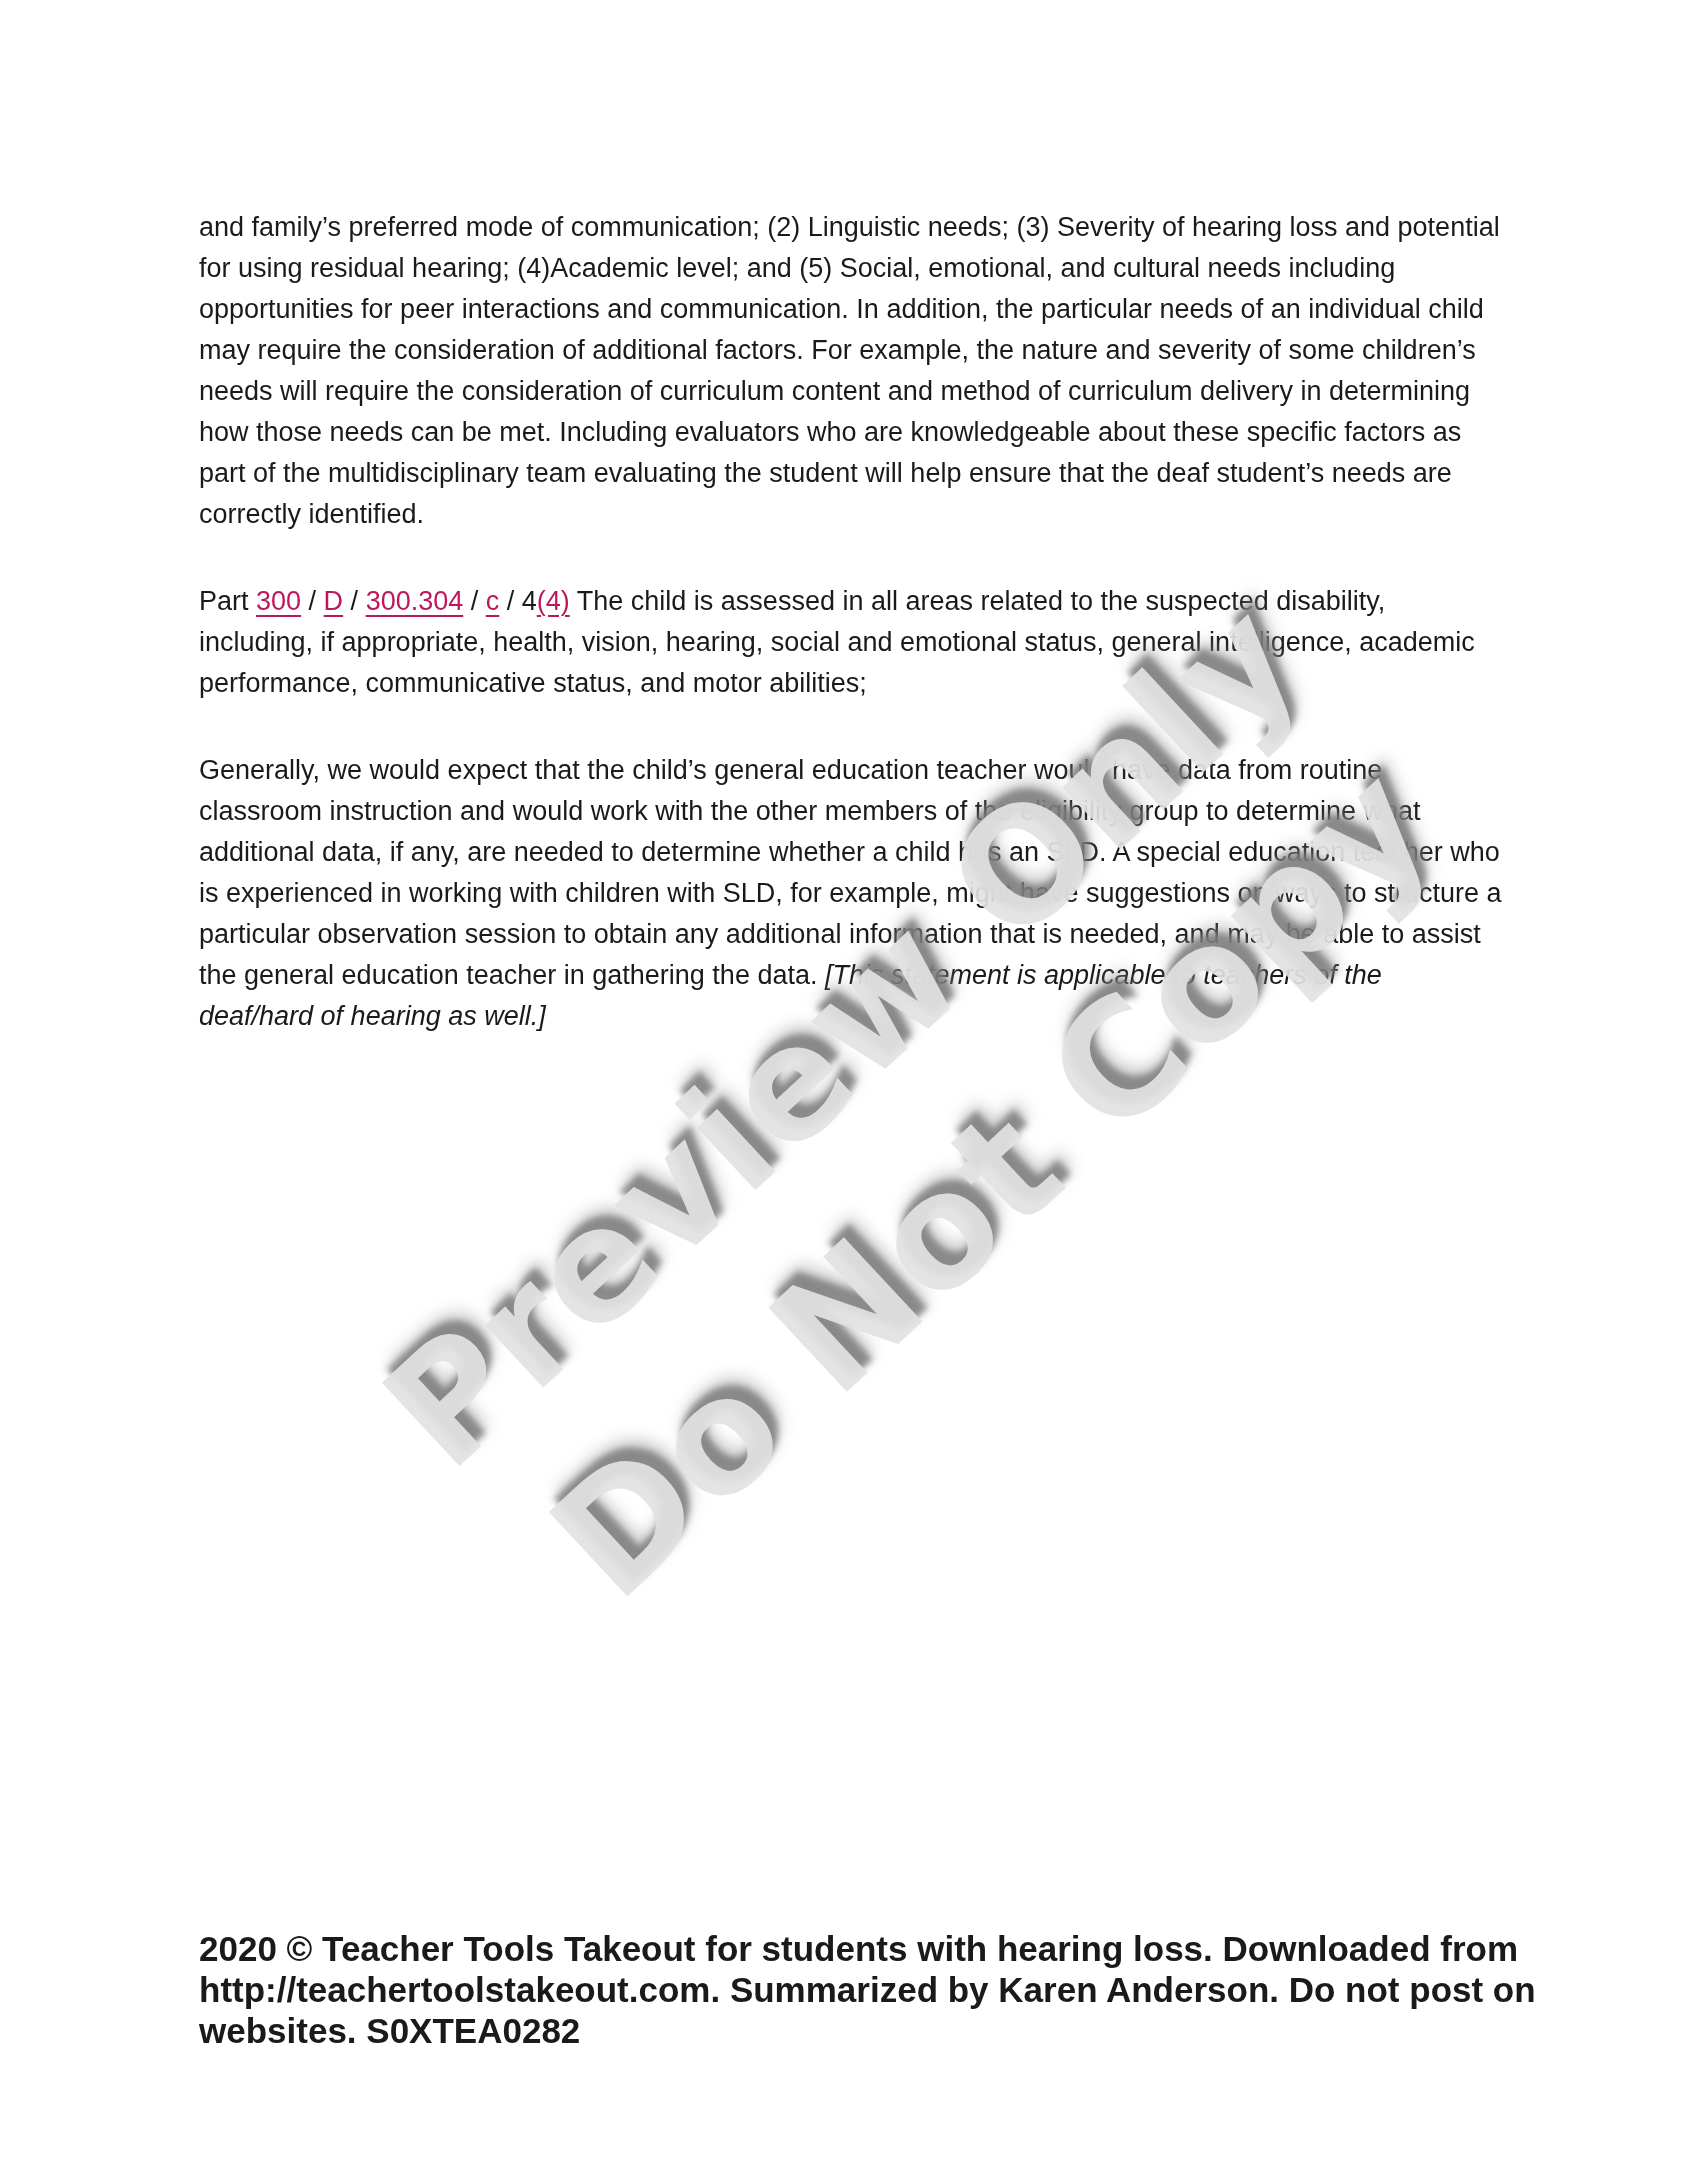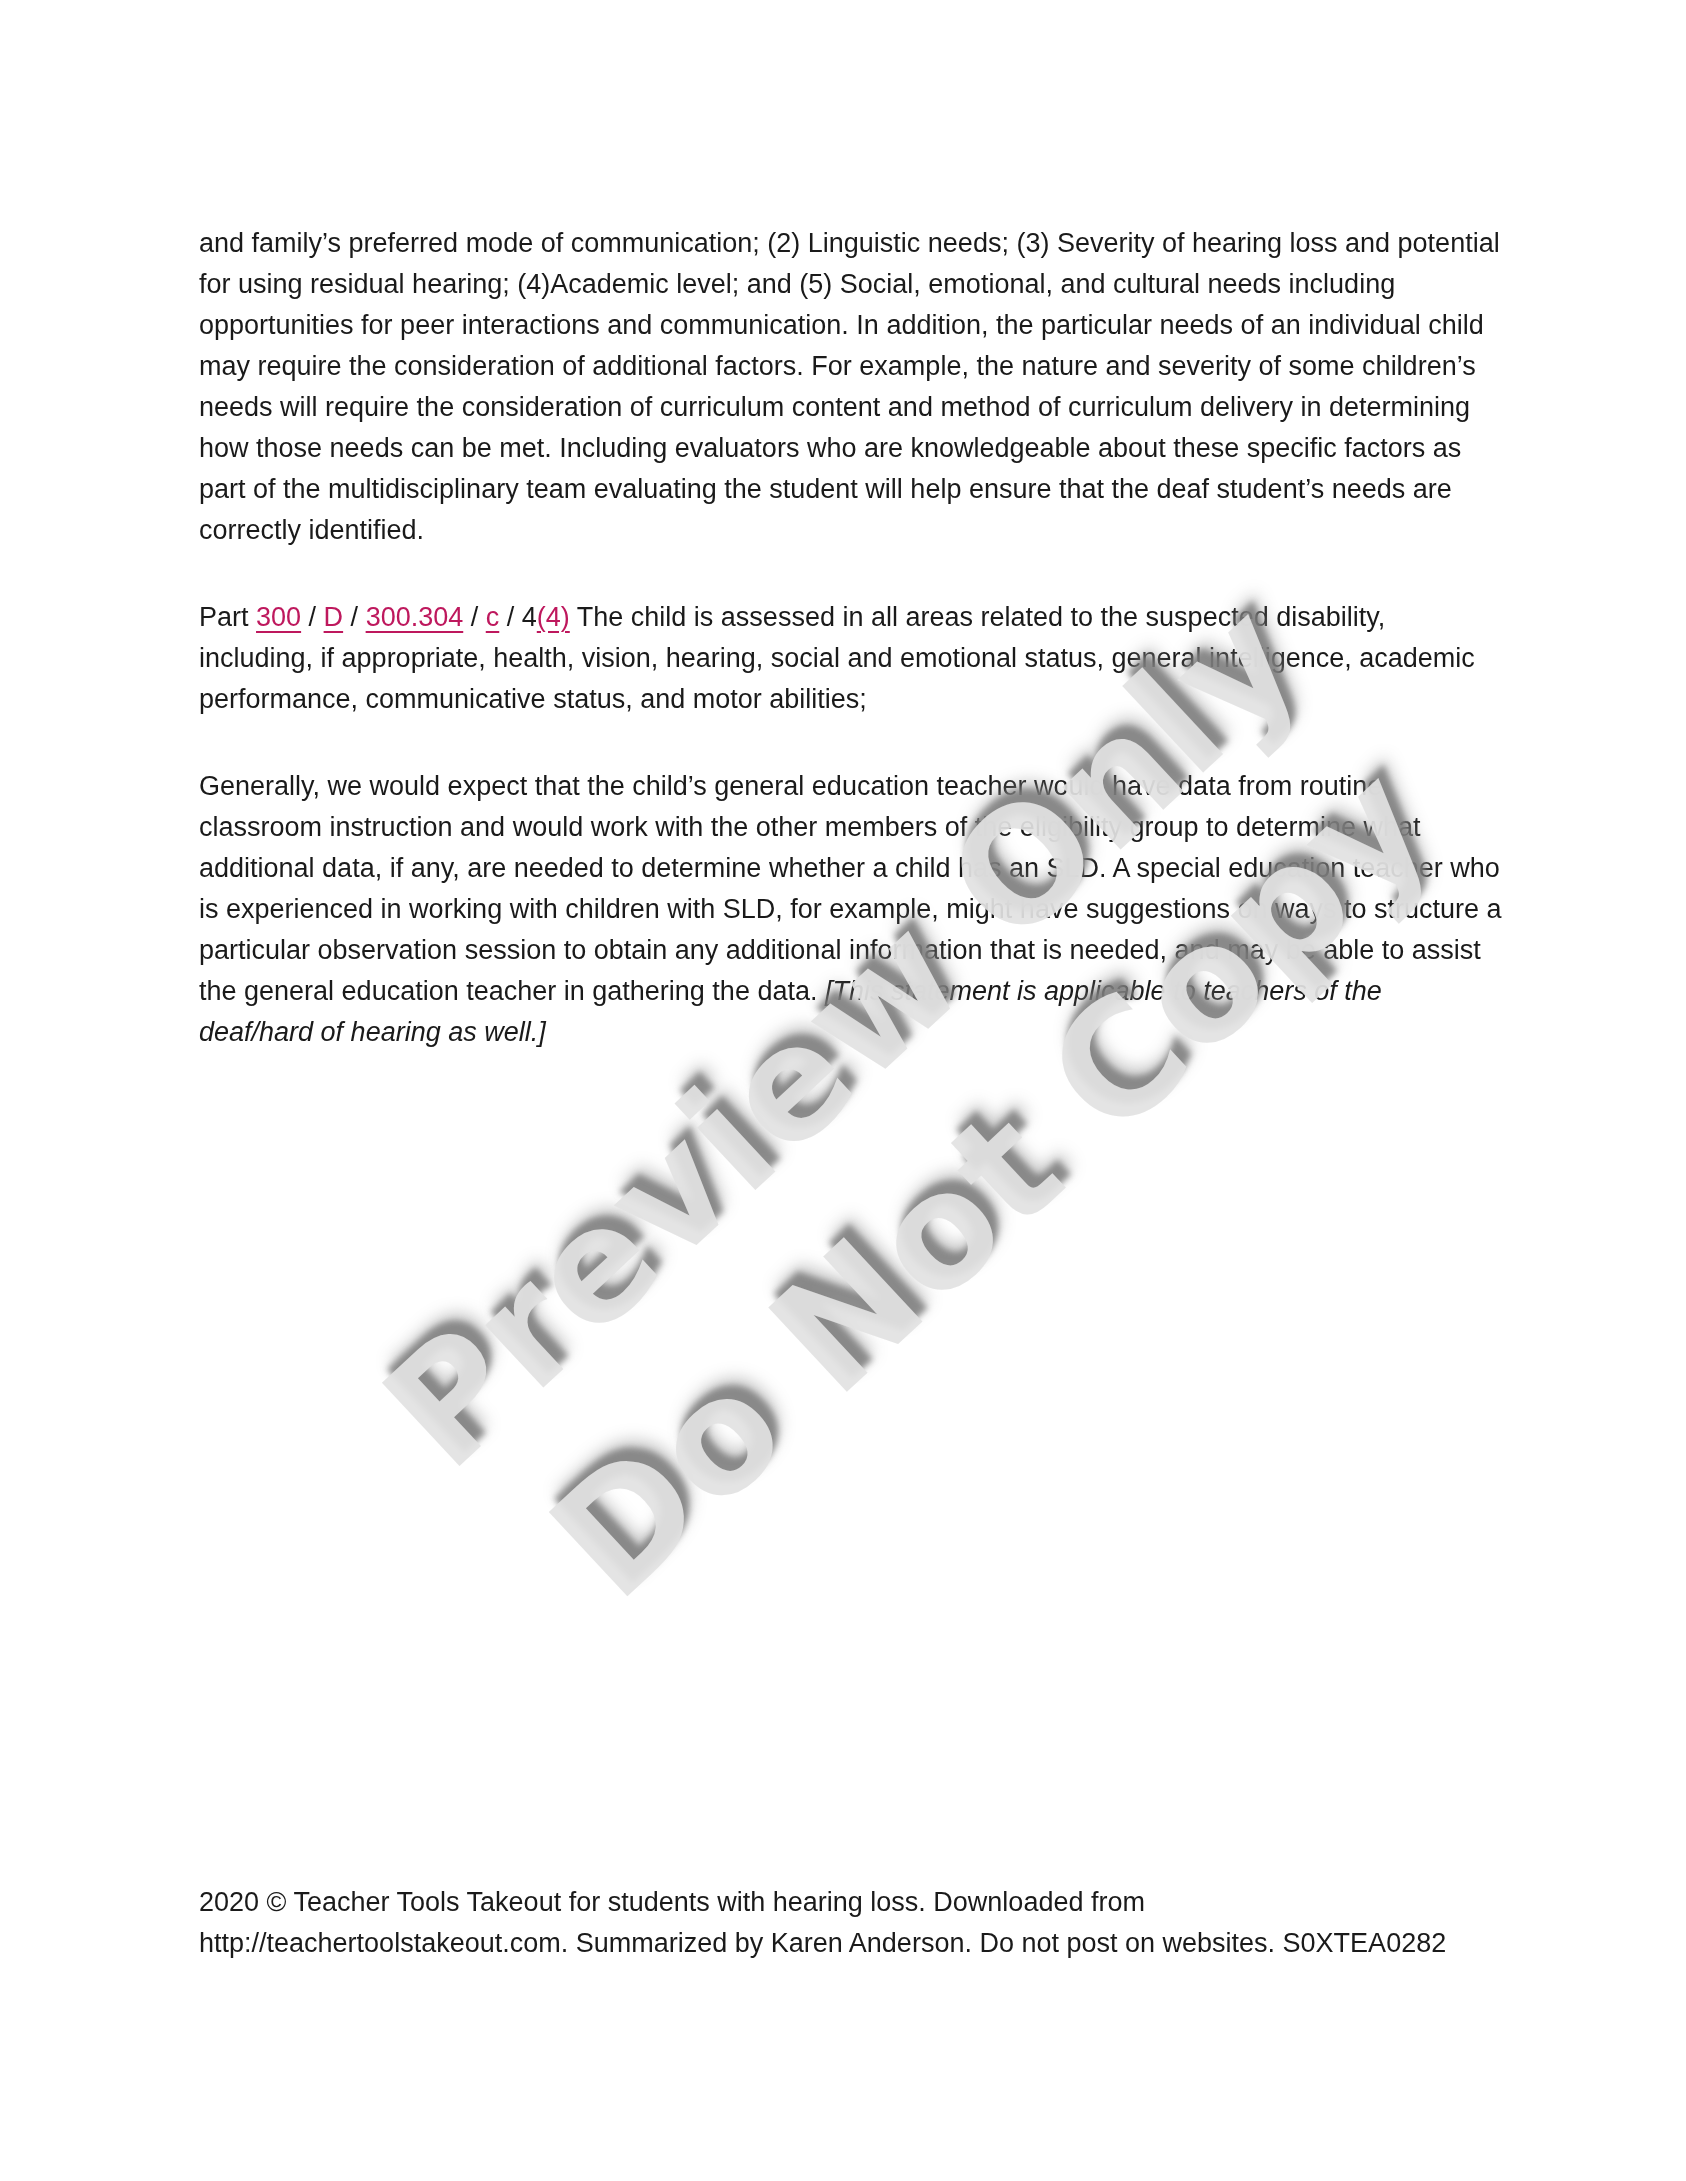--- a/index.html
+++ b/index.html
@@ -18,45 +18,46 @@
   }
   .content {
     position: absolute;
     left: 199px;
     top: 207px;
     width: 1304px;
     font-size: 27px;
     line-height: 41px;
   }
   .para {
-    margin: 16px 0 46px 0;
+    margin: 0 0 46px 0;
   }
   .seg.plain { font-style: normal; }
   .seg.italic { font-style: italic; }
   a.seg.link, .reg-link {
     color: #be185d;
     text-decoration: underline;
     text-decoration-thickness: 1.8px;
     text-underline-offset: 4.6px;
     cursor: pointer;
   }
   .url-link {
     color: #2b3a96;
     text-decoration: underline;
     text-decoration-thickness: 1.8px;
     text-underline-offset: 5.5px;
     cursor: pointer;
   }
   .footer {
     position: absolute;
     left: 199px;
-    top: 1882px;
+    top: 1928px;
     width: 1359px;
-    font-size: 27px;
+    font-size: 35px;
     line-height: 41px;
+    font-weight: bold;
   }
   .watermark {
     position: absolute;
     font-family: "DejaVu Sans", sans-serif;
     font-weight: 700;
     white-space: nowrap;
     pointer-events: none;
     color: rgba(226, 226, 226, 0.92);
     text-shadow:
       13px -6.4px 6.4px rgba(125, 125, 125, 0.85),

